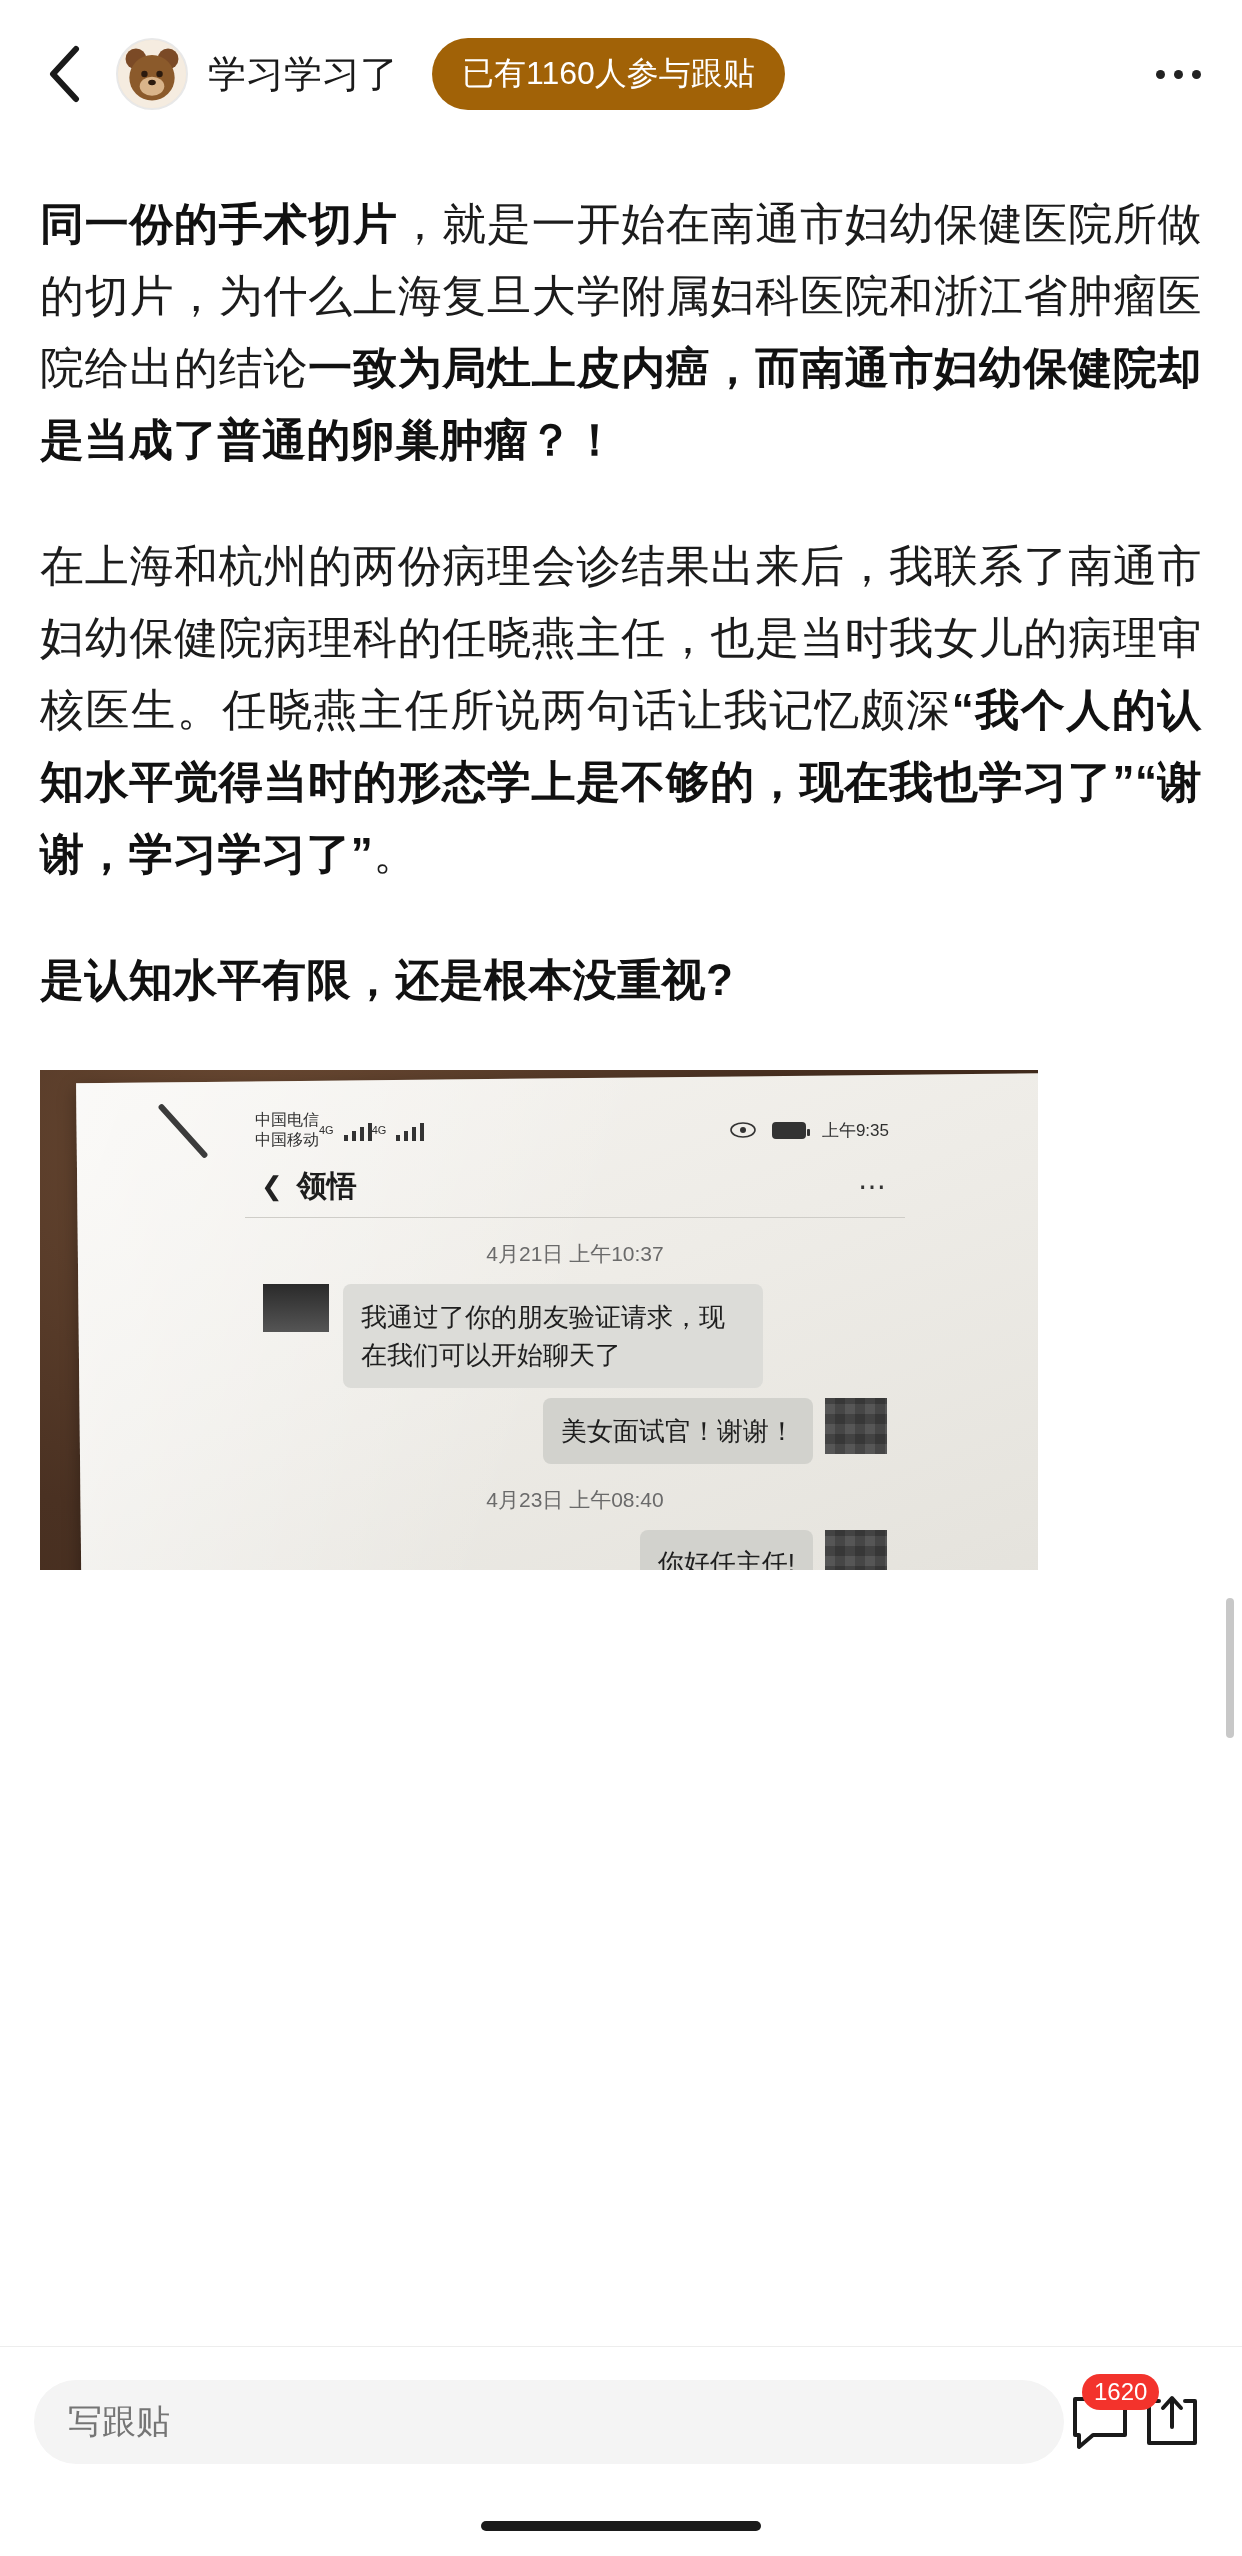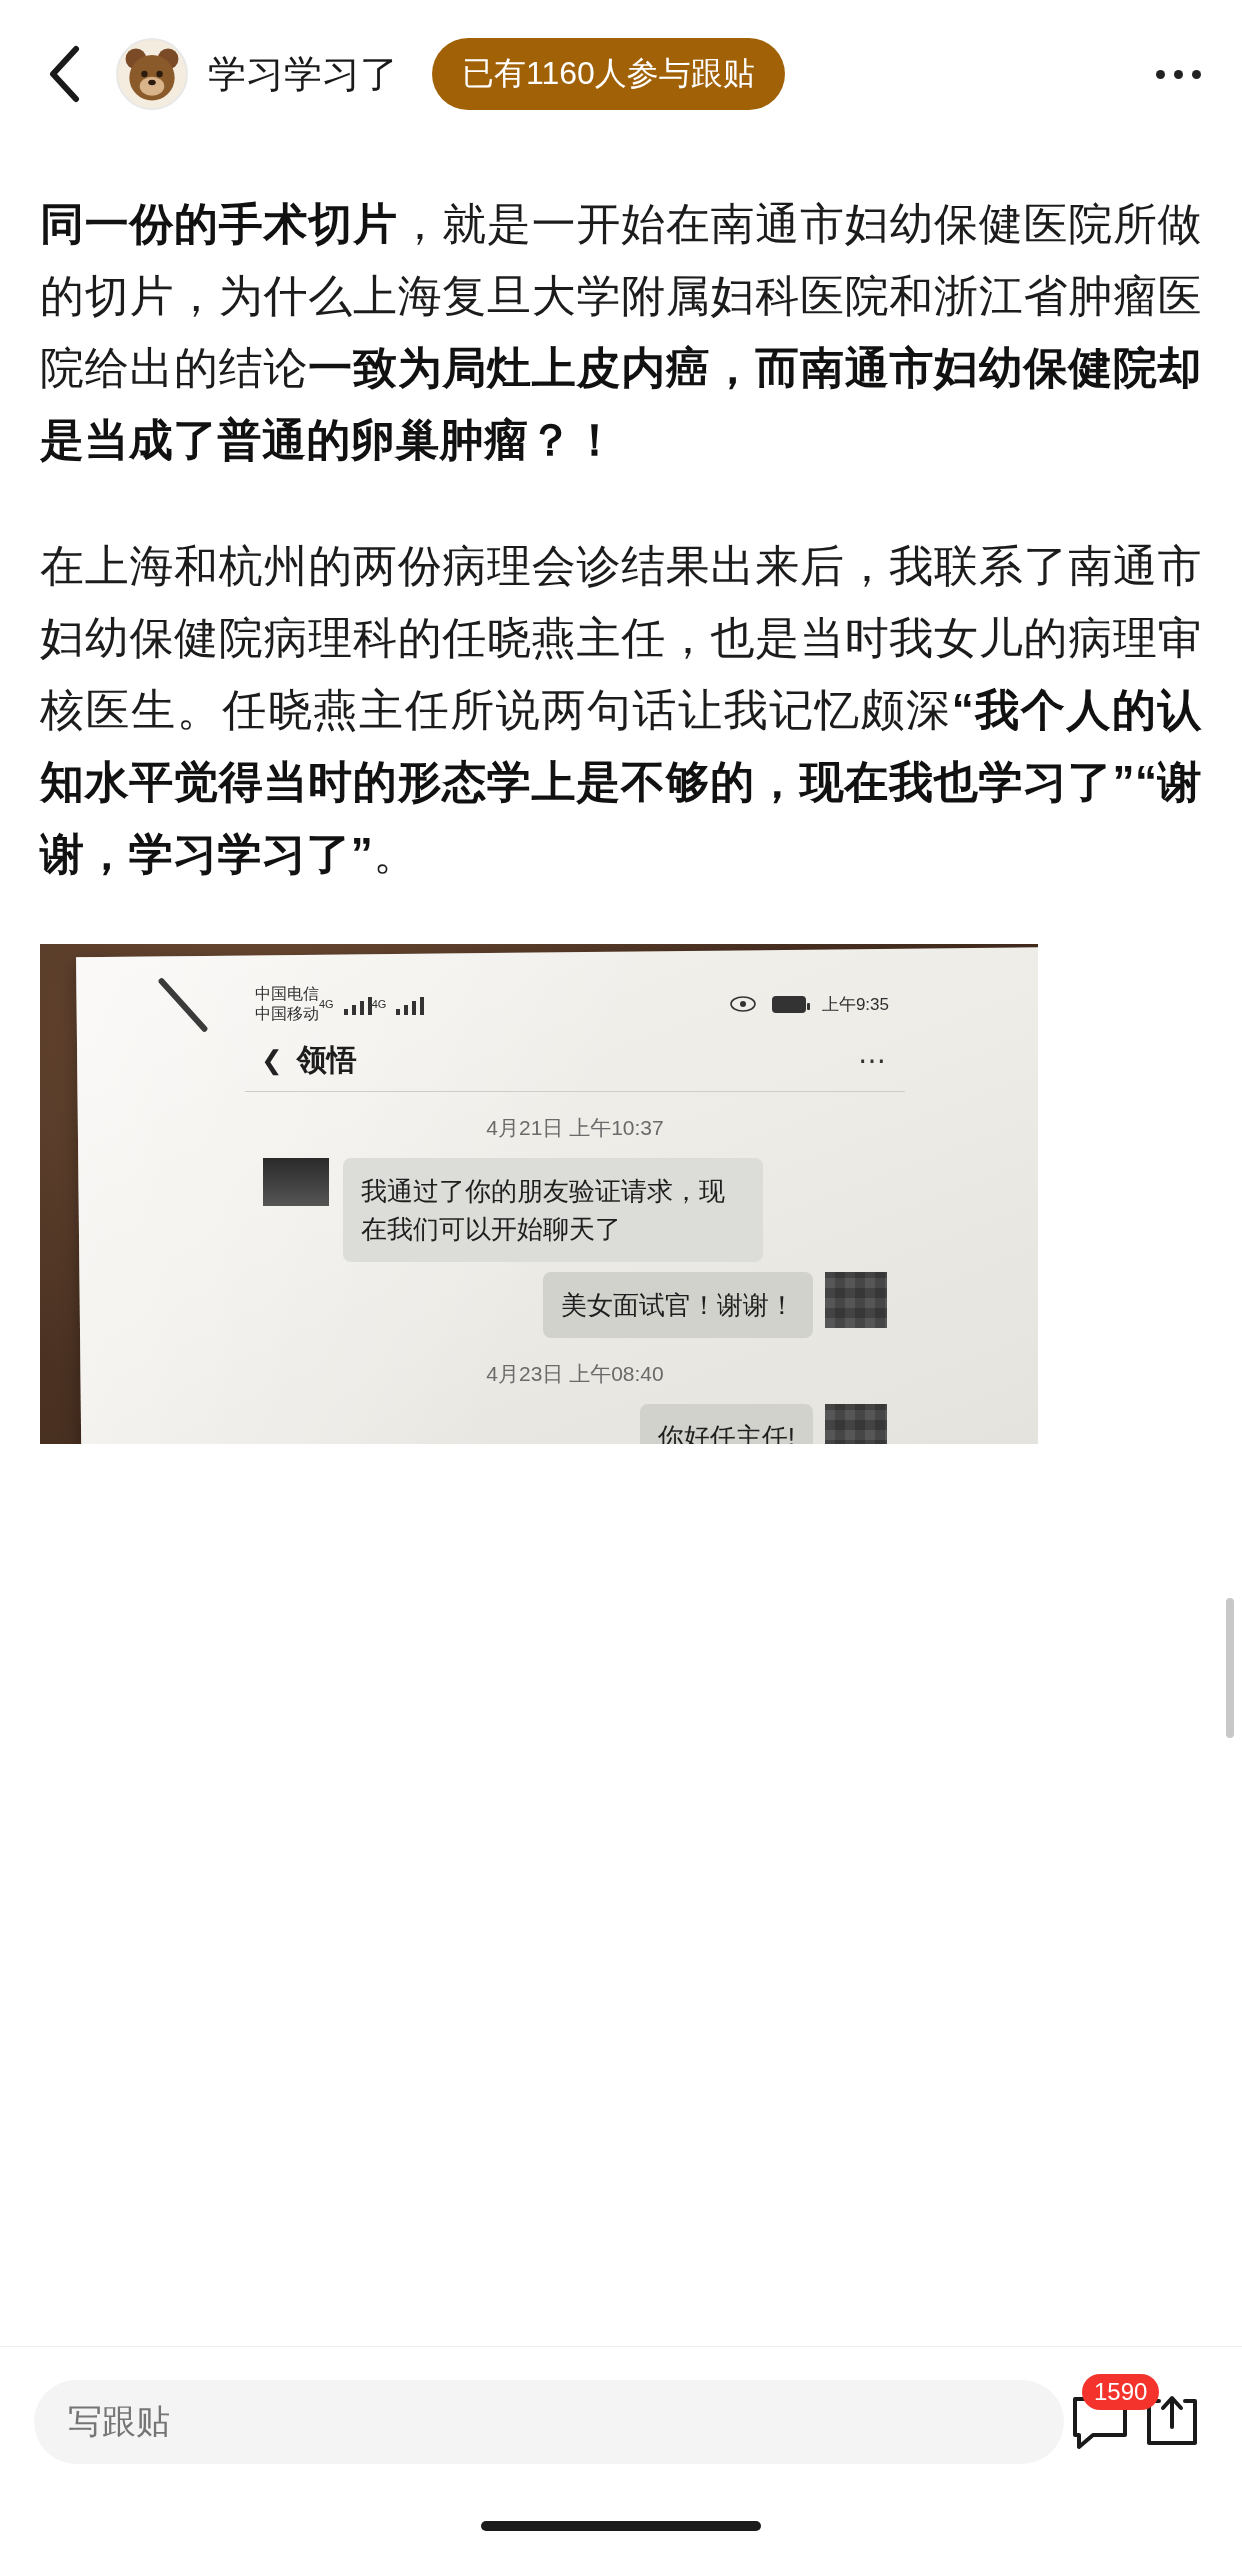--- a/index.html
+++ b/index.html
@@ -328,20 +328,21 @@
   <div class="article">
 
     <p class="para">
       <b>同一份的手术切片</b><span>，就是一开始在南通市妇幼保健医院所做的切片，为什么上海复旦大学附属妇科医院和浙江省肿瘤医院给出的结论</span><b>一致为局灶上皮内癌，而南通市妇幼保健院却是当成了普通的卵巢肿瘤？！</b>
     </p>
 
     <p class="para">
       <span>在上海和杭州的两份病理会诊结果出来后，我联系了南通市妇幼保健院病理科的任晓燕主任，也是当时我女儿的病理审核医生。任晓燕主任所说两句话让我记忆颇深</span><b>“我个人的认知水平觉得当时的形态学上是不够的，现在我也学习了”“谢谢，学习学习了”</b><span>。</span>
     </p>
 
+    <p class="para strong">是认知水平有限，还是根本没重视?</p>
 
     <div class="figure">
       <div class="photo">
         <div class="paper"></div>
         <div class="pen"></div>
 
         <div class="shot">
 
           <div class="statusbar">
             <div class="carriers">
@@ -404,21 +405,21 @@
     <div class="scrollbar"></div>
   </div>
 
   <div class="bottombar">
     <input class="comment-input" type="text" readonly="" placeholder="写跟贴" style="">
 
     <div class="comment-icon-wrap">
       <svg width="62" height="58" viewBox="0 0 62 58">
         <path d="M6 6 H56 V42 H24 L10 54 V42 H6 Z" fill="none" stroke="#1a1a1a" stroke-width="4" stroke-linejoin="round"></path>
       </svg>
-      <span class="cnt-badge">1590</span>
+      <span class="cnt-badge">1620</span>
     </div>
 
     <div class="share-btn">
       <svg width="62" height="58" viewBox="0 0 62 58">
         <path d="M44 8 H54 V50 H8 V8 H18" fill="none" stroke="#1a1a1a" stroke-width="4" stroke-linecap="round" stroke-linejoin="round"></path>
         <path d="M31 34 V6" fill="none" stroke="#1a1a1a" stroke-width="4" stroke-linecap="round"></path>
         <path d="M22 15 L31 5 L40 15" fill="none" stroke="#1a1a1a" stroke-width="4" stroke-linecap="round" stroke-linejoin="round"></path>
       </svg>
     </div>
   </div>

